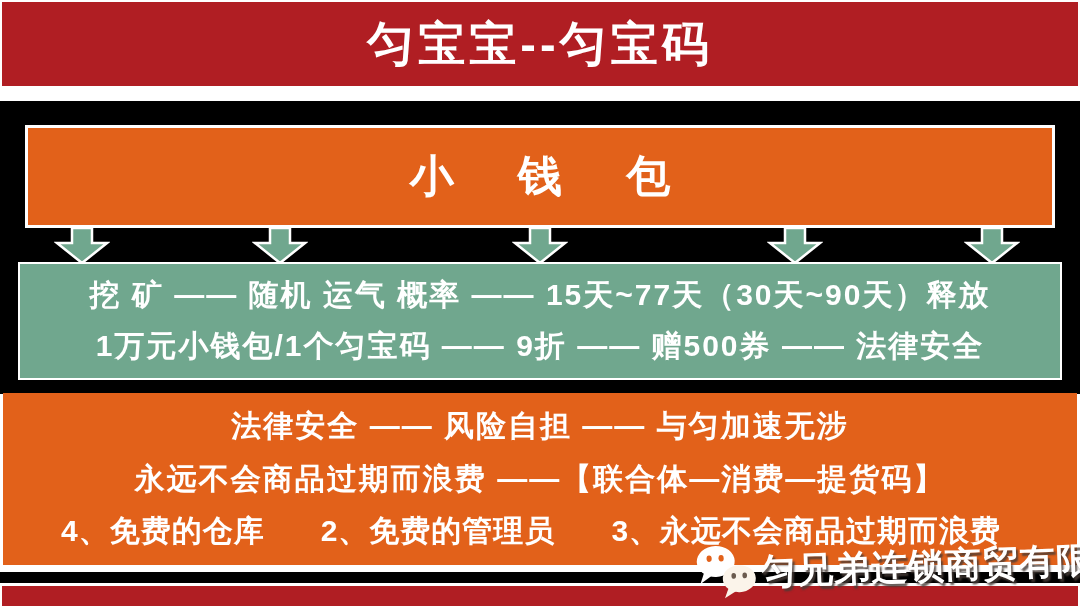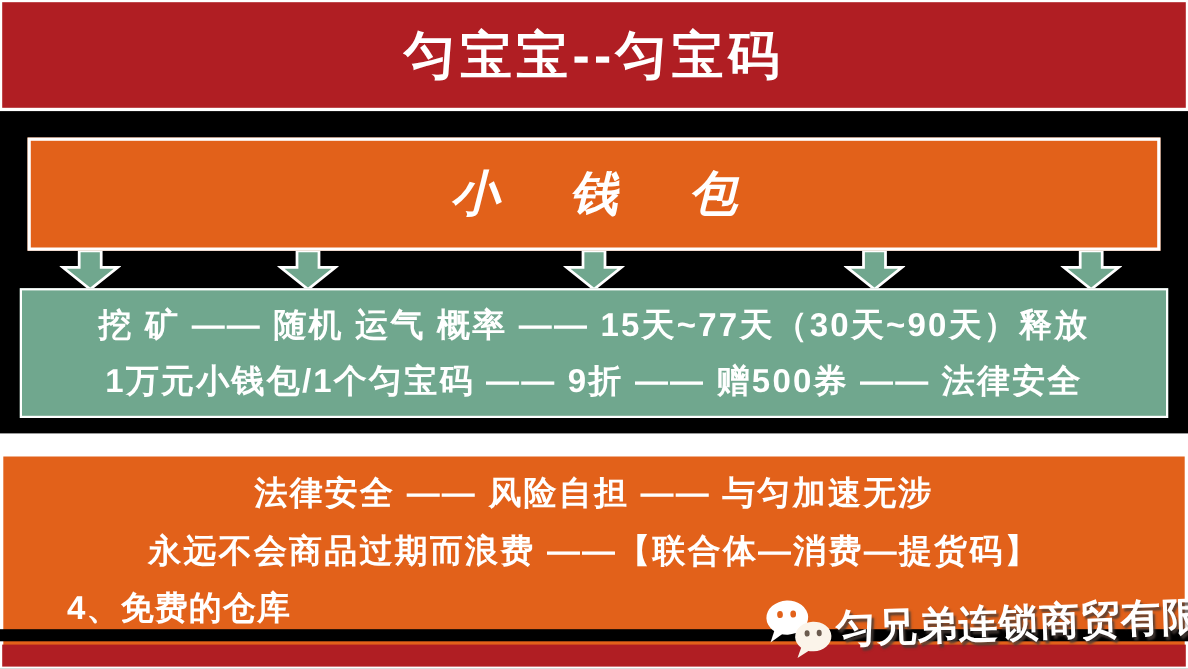--- a/index.html
+++ b/index.html
@@ -3,39 +3,39 @@
 <meta charset="utf-8">
 <style>
   * { margin:0; padding:0; box-sizing:border-box; }
   body { background:#888; font-family:"Liberation Sans","DejaVu Sans",sans-serif; }
   .poster {
     position:relative; width:1080px; height:608px;
     background:#ffffff; overflow:hidden; font-weight:bold;
   }
   
   .header-band {
-    position:absolute; left:2px; top:2px; right:2px; height:96px;
+    position:absolute; left:2px; top:2px; right:2px; height:84px;
     background:#B01E23; display:flex; align-items:center; justify-content:center;
   }
   .header-band .title {
     color:#fff; font-size:47px; letter-spacing:4px;
   }
   
   .black-area {
     position:absolute; left:0; top:101px; right:0; height:293px;
     background:#000;
   }
   
   .wallet-box {
     position:absolute; left:25px; top:125px; right:25px; height:103px;
     background:#E2611A; border:3px solid #fff;
     display:flex; align-items:center; justify-content:center;
   }
   .wallet-box .wallet-label {
-    color:#fff; font-size:44px; letter-spacing:26px; padding-left:26px;font-style:italic;
+    color:#fff; font-size:44px; letter-spacing:26px; padding-left:26px;
   }
   
   .arrows {
     position:absolute; left:20px; right:20px; top:228px; height:36px;
   }
   .arrow {
     position:absolute; top:0; width:56px; height:36px; margin-left:-28px;
   }
   .arrow:nth-child(1){ left:6%; }
   .arrow:nth-child(2){ left:25%; }
@@ -47,21 +47,21 @@
     position:absolute; left:18px; top:262px; right:18px; height:118px;
     background:#70A78E; border:2px solid #fff;
     display:flex; flex-direction:column; justify-content:space-evenly;
     align-items:center;
   }
   .flow-box .flow-line {
     color:#fff; font-size:30px; letter-spacing:2px; white-space:nowrap;
   }
   
   .info-section {
-    position:absolute; left:3px; top:415px; right:3px; height:172px;
+    position:absolute; left:3px; top:393px; right:3px; height:172px;
     background:#E2611A; color:#fff;
     display:flex; flex-direction:column; justify-content:space-evenly;
     padding:2px 0;
   }
   .info-line { text-align:center; font-size:30px; letter-spacing:2px; white-space:nowrap; }
   .info-items {
     display:flex; gap:56px; padding-left:58px;
     font-size:30px; letter-spacing:1px; white-space:nowrap;
   }
   
@@ -118,20 +118,22 @@
   <div class="flow-box">
     <div class="flow-line">挖 矿 —— 随机 运气 概率 —— 15天~77天（30天~90天）释放</div>
     <div class="flow-line">1万元小钱包/1个匀宝码 —— 9折 —— 赠500券 —— 法律安全</div>
   </div>
 
   <div class="info-section">
     <div class="info-line">法律安全 —— 风险自担 —— 与匀加速无涉</div>
     <div class="info-line">永远不会商品过期而浪费 ——【联合体—消费—提货码】</div>
     <div class="info-items">
       <span class="info-item">4、免费的仓库</span>
+      <span class="info-item">2、免费的管理员</span>
+      <span class="info-item">3、永远不会商品过期而浪费</span>
     </div>
   </div>
 
   <div class="black-strip"></div>
   <div class="red-strip"></div>
 
   <div class="watermark">
     <svg width="74" height="64" viewBox="0 0 74 64">
 
       <g>

